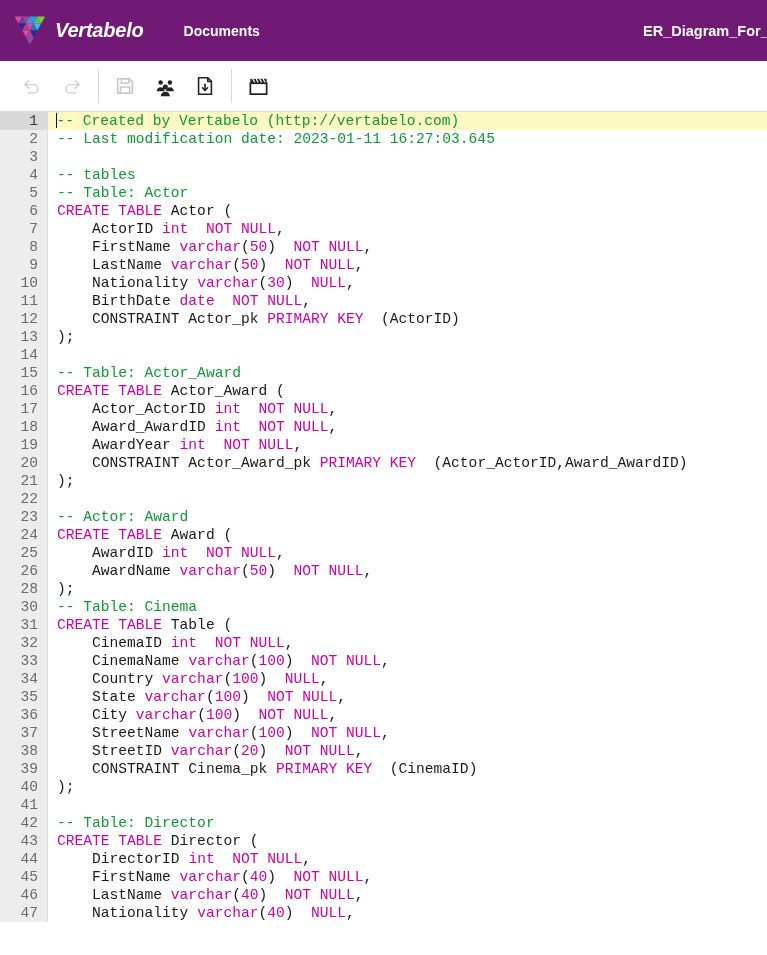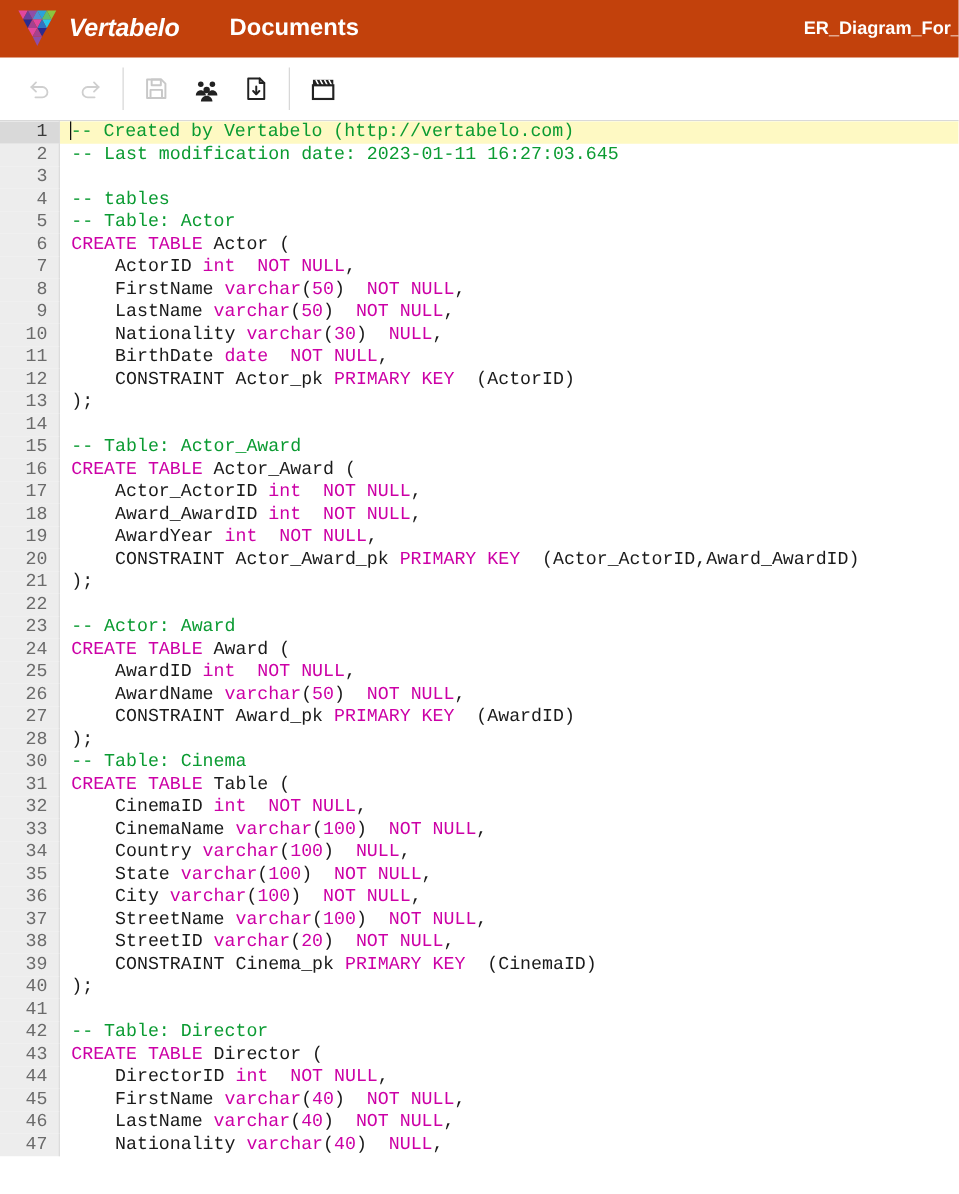--- a/index.html
+++ b/index.html
@@ -10,22 +10,22 @@
   body {
     width: 767px;
     height: 955px;
     overflow: hidden;
     font-family: "Liberation Sans", sans-serif;
     -webkit-font-smoothing: antialiased;
   }
 
   
   .header {
-    height: 46px;
-    background: #c2410c;
+    height: 61px;
+    background: #701a75;
     display: flex;
     align-items: center;
     position: relative;
     box-sizing: border-box;
   }
   .logo-block {
     display: flex;
     align-items: center;
     padding-left: 14px;
     gap: 8px;
@@ -38,21 +38,21 @@
   .logo-text {
     color: #ffffff;
     font-size: 20px;
     font-weight: bold;
     font-style: italic;
     letter-spacing: -0.2px;
     font-family: "Liberation Sans", sans-serif;
   }
   .nav-item {
     color: #ffffff;
-    font-size: 19px;
+    font-size: 14px;
     font-weight: bold;
     margin-left: 40px;
     cursor: pointer;
     white-space: nowrap;
   }
   .doc-title {
     position: absolute;
     right: 0px;
     top: 50%;
     transform: translateY(-50%);
@@ -268,21 +268,20 @@
       <div class="row"><div class="gutter">17</div><div class="code"><span class="id">    Actor_ActorID </span><span class="kw">int</span><span class="id">  </span><span class="kw">NOT NULL</span><span class="id">,</span></div></div>
       <div class="row"><div class="gutter">18</div><div class="code"><span class="id">    Award_AwardID </span><span class="kw">int</span><span class="id">  </span><span class="kw">NOT NULL</span><span class="id">,</span></div></div>
       <div class="row"><div class="gutter">19</div><div class="code"><span class="id">    AwardYear </span><span class="kw">int</span><span class="id">  </span><span class="kw">NOT NULL</span><span class="id">,</span></div></div>
       <div class="row"><div class="gutter">20</div><div class="code"><span class="id">    CONSTRAINT Actor_Award_pk </span><span class="kw">PRIMARY KEY</span><span class="id">  (Actor_ActorID,Award_AwardID)</span></div></div>
       <div class="row"><div class="gutter">21</div><div class="code"><span class="id">);</span></div></div>
       <div class="row"><div class="gutter">22</div><div class="code"> </div></div>
       <div class="row"><div class="gutter">23</div><div class="code"><span class="cm">-- Actor: Award</span></div></div>
       <div class="row"><div class="gutter">24</div><div class="code"><span class="kw">CREATE TABLE</span><span class="id"> Award (</span></div></div>
       <div class="row"><div class="gutter">25</div><div class="code"><span class="id">    AwardID </span><span class="kw">int</span><span class="id">  </span><span class="kw">NOT NULL</span><span class="id">,</span></div></div>
       <div class="row"><div class="gutter">26</div><div class="code"><span class="id">    AwardName </span><span class="kw">varchar</span><span class="id">(</span><span class="kw">50</span><span class="id">)  </span><span class="kw">NOT NULL</span><span class="id">,</span></div></div>
-      <div class="row"><div class="gutter">27</div><div class="code"><span class="id">    CONSTRAINT Award_pk </span><span class="kw">PRIMARY KEY</span><span class="id">  (AwardID)</span></div></div>
       <div class="row"><div class="gutter">28</div><div class="code"><span class="id">);</span></div></div>
       <div class="row"><div class="gutter">30</div><div class="code"><span class="cm">-- Table: Cinema</span></div></div>
       <div class="row"><div class="gutter">31</div><div class="code"><span class="kw">CREATE TABLE</span><span class="id"> Table (</span></div></div>
       <div class="row"><div class="gutter">32</div><div class="code"><span class="id">    CinemaID </span><span class="kw">int</span><span class="id">  </span><span class="kw">NOT NULL</span><span class="id">,</span></div></div>
       <div class="row"><div class="gutter">33</div><div class="code"><span class="id">    CinemaName </span><span class="kw">varchar</span><span class="id">(</span><span class="kw">100</span><span class="id">)  </span><span class="kw">NOT NULL</span><span class="id">,</span></div></div>
       <div class="row"><div class="gutter">34</div><div class="code"><span class="id">    Country </span><span class="kw">varchar</span><span class="id">(</span><span class="kw">100</span><span class="id">)  </span><span class="kw">NULL</span><span class="id">,</span></div></div>
       <div class="row"><div class="gutter">35</div><div class="code"><span class="id">    State </span><span class="kw">varchar</span><span class="id">(</span><span class="kw">100</span><span class="id">)  </span><span class="kw">NOT NULL</span><span class="id">,</span></div></div>
       <div class="row"><div class="gutter">36</div><div class="code"><span class="id">    City </span><span class="kw">varchar</span><span class="id">(</span><span class="kw">100</span><span class="id">)  </span><span class="kw">NOT NULL</span><span class="id">,</span></div></div>
       <div class="row"><div class="gutter">37</div><div class="code"><span class="id">    StreetName </span><span class="kw">varchar</span><span class="id">(</span><span class="kw">100</span><span class="id">)  </span><span class="kw">NOT NULL</span><span class="id">,</span></div></div>
       <div class="row"><div class="gutter">38</div><div class="code"><span class="id">    StreetID </span><span class="kw">varchar</span><span class="id">(</span><span class="kw">20</span><span class="id">)  </span><span class="kw">NOT NULL</span><span class="id">,</span></div></div>

